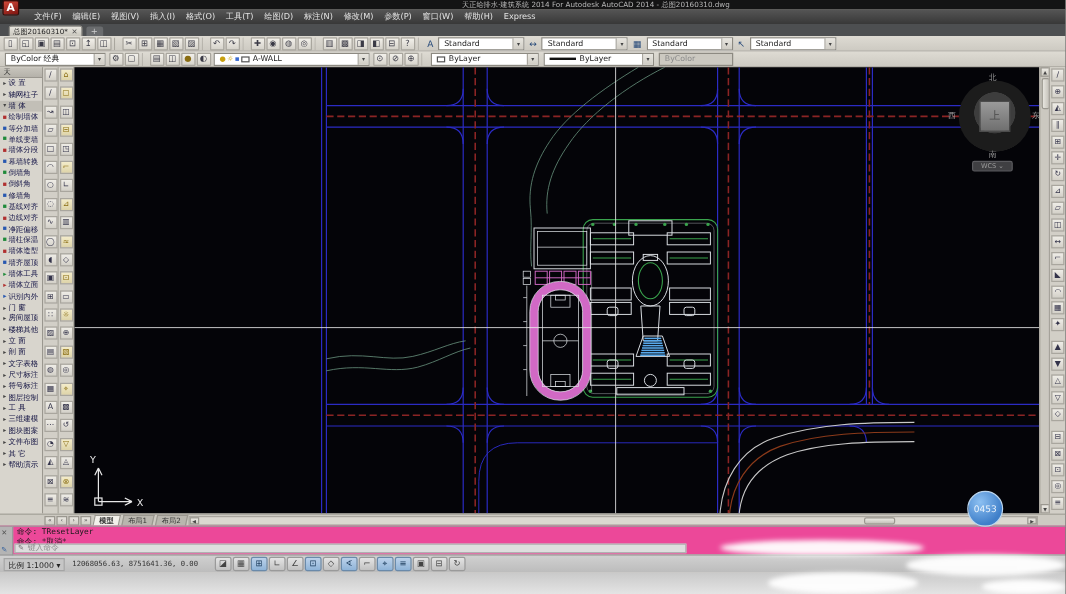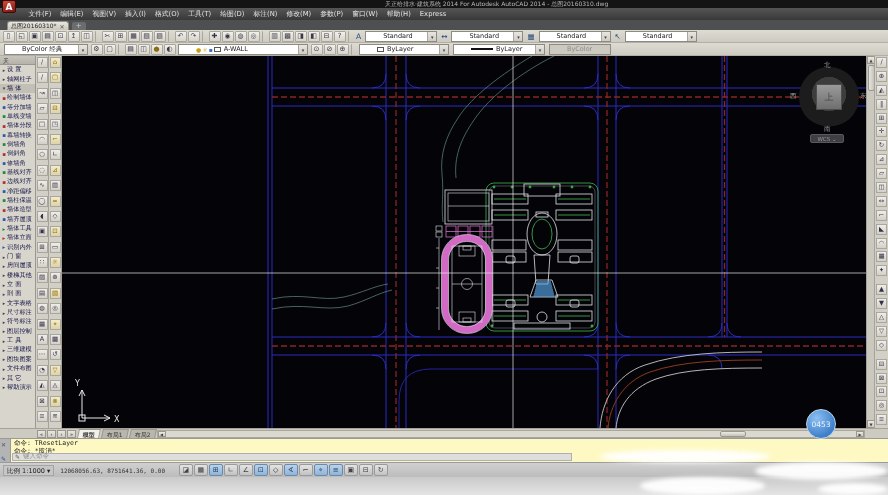--- a/index.html
+++ b/index.html
@@ -25,21 +25,21 @@
 
   
   .tb{position:absolute;left:0;width:888px;height:13px;background:linear-gradient(#dedbd3,#cdcac2);
     border-bottom:1px solid #b2afa7;display:flex;align-items:center;padding-left:2px;}
   .tb1{top:30px;} .tb2{top:43px;}
   .tbtn{width:12px;height:11px;margin:0 0.5px;background:linear-gradient(#f2f0ea,#d6d3cb);
     border:1px solid #a9a69e;border-radius:1px;font-size:7px;line-height:9px;text-align:center;color:#3a3a46;flex:none;}
   .tbtn.sep{width:4px;background:none;border:none;border-left:1px solid #a9a69e;height:11px;margin:0 2px;}
   .tbtn.yel{color:#8a6d12;}
   .combo{height:11px;background:#fff;border:1px solid #8d8a82;display:flex;align-items:center;
-    font-size:6.5px;color:#222;margin:0 2px;flex:none;position:relative;padding-left:17px;}
+    font-size:6.5px;color:#222;margin:0 2px;flex:none;position:relative;padding-left:4px;}
   .combo .dd{position:absolute;right:0;top:0;width:9px;height:100%;background:linear-gradient(#e8e6e0,#cfccc4);
     border-left:1px solid #a9a69e;font-size:5px;color:#444;text-align:center;line-height:10px;}
   .combo .sw{width:7px;height:5px;border:1px solid #555;background:#fff;margin-right:3px;flex:none;}
   .combo .line-sw{width:22px;height:2px;background:#111;margin-right:3px;flex:none;}
   .combo.disabled{background:#ccc9c1;color:#8b8b8b;}
   .cicon{font-size:7.5px;color:#274a7a;margin:0 2px;flex:none;}
 
   
   .screenmenu{position:absolute;left:0;top:56px;width:36px;height:372px;background:#d8d5cd;border-right:1px solid #9a978f;overflow:hidden;}
   .sm-head{height:9px;background:linear-gradient(#c8c5bd,#b5b2aa);font-size:6px;color:#333;padding-left:3px;line-height:9px;border-bottom:1px solid #9a978f;}
@@ -106,21 +106,21 @@
     color:#333;line-height:9px;flex:none;transform:skewX(-12deg);margin-left:2px;}
   .laytab span{display:inline-block;transform:skewX(12deg);}
   .laytab.active{background:#f2f0ea;font-weight:bold;}
   .hs-track{flex:1;height:8px;margin:0 1px;background:#dbd8d0;border:1px solid #aaa79f;position:relative;}
   .hs-thumb{position:absolute;left:562px;top:0;width:26px;height:6px;background:linear-gradient(#eceae4,#c5c2ba);border:1px solid #9a978f;border-radius:2px;}
   .hs-l,.hs-r{position:absolute;top:0;width:8px;height:6px;background:linear-gradient(#eceae4,#cfccc4);border:1px solid #9a978f;
     font-size:4px;color:#444;text-align:center;line-height:6px;}
   .hs-l{left:0;} .hs-r{right:0;}
 
   
-  .cmd{position:absolute;left:0;top:438px;width:888px;height:24px;background:#fef9c3;border-top:1px solid #9a9a9a;}
+  .cmd{position:absolute;left:0;top:438px;width:888px;height:24px;background:#ec4899;border-top:1px solid #9a9a9a;}
   .cmd-strip{position:absolute;left:0;top:0;width:11px;height:24px;background:#b4b4b4;border-right:1px solid #9a9a9a;}
   .cmd-x{position:absolute;left:1px;top:2px;font-size:6px;color:#555;}
   .cmd-tool{position:absolute;left:1px;bottom:1px;font-size:6px;color:#2a5a9a;}
   .cmd-lines{position:absolute;left:14px;top:1px;}
   .cmd-line{font-size:6.5px;color:#1a1a1a;font-family:"DejaVu Sans Mono","Liberation Mono",monospace;line-height:7.5px;white-space:pre;}
   .cmd-input{position:absolute;left:12px;bottom:1px;width:560px;height:8.5px;background:#dedede;border:1px solid #b0b0b0;
     display:flex;align-items:center;font-size:6.5px;color:#8e8e8e;gap:3px;padding-left:2px;text-align:right;}
   .cmd-input .pi{color:#666;font-size:6px;}
 
   

